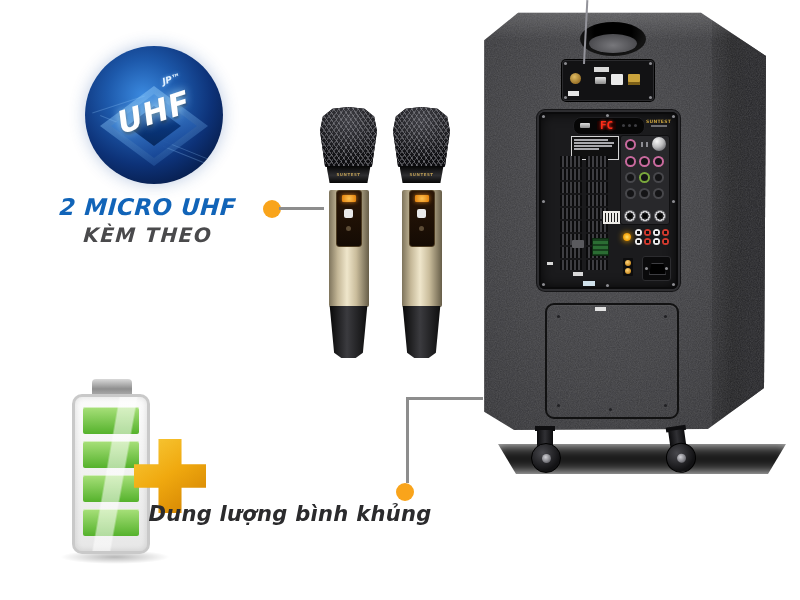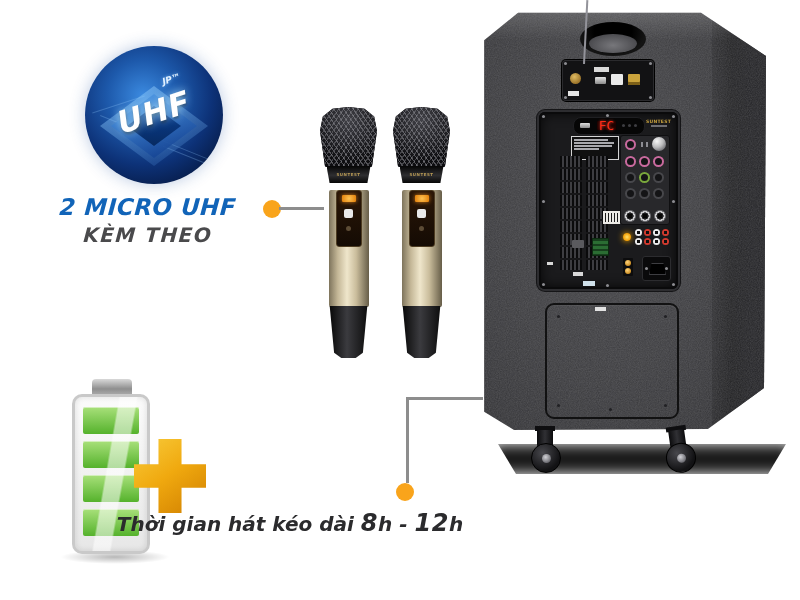--- a/index.html
+++ b/index.html
@@ -92,21 +92,21 @@
 
   .mixer{position:absolute;left:56px;top:100px;width:139px;height:177px;border-radius:6px;
     background:#1b1b1d;
     box-shadow:inset 0 0 0 2px #0a0a0b, inset 0 0 14px #000, 0 0 0 2px #2d2d30, 0 0 0 3px #151517;}
   .screw{position:absolute;width:3px;height:3px;border-radius:50%;background:#8b8b90;}
   .media-bar{position:absolute;left:34px;top:5px;width:70px;height:16px;border-radius:8px;
     background:#060606;border:1px solid #1f1f22;}
   .mb-usb{position:absolute;left:6px;top:5px;width:10px;height:5px;border-radius:1px;
     background:linear-gradient(#dedede,#8c8c8c);}
   .mb-disp{position:absolute;left:23px;top:3px;width:19px;height:9px;border-radius:1px;background:#1c0200;
-    color:#ff2b17;font-family:"DejaVu Sans Mono",monospace;font-weight:normal;font-size:13px;line-height:9px;
+    color:#ff2b17;font-family:"DejaVu Sans Mono",monospace;font-weight:bold;font-size:11px;line-height:9px;
     text-align:center;text-shadow:0 0 3px #ff4530;}
   .mb-btn{position:absolute;top:6px;width:3px;height:3px;border-radius:50%;background:#3d3d41;}
   .brand-plate{position:absolute;left:104px;top:7px;width:31px;text-align:center;}
   .brand-txt{font-size:4.5px;font-weight:bold;color:#c8a23e;letter-spacing:.3px;}
   .brand-bar{width:16px;height:2px;margin:1px auto 0;background:#6e6e72;}
   .spec-label{position:absolute;left:32px;top:24px;width:42px;height:18px;background:#101010;
     border:1px solid #d4d4d4;padding:2px;}
   .spec-line{height:1.5px;margin-bottom:1.5px;background:#a9a9ad;}
   .vents{position:absolute;left:21px;top:44px;width:48px;height:114px;display:flex;gap:4px;}
   .vent-col{width:22px;height:100%;
@@ -392,16 +392,16 @@
       <div class="bat-bar" style="top:10px"></div>
       <div class="bat-bar" style="top:44px"></div>
       <div class="bat-bar" style="top:78px"></div>
       <div class="bat-bar" style="top:112px"></div>
       <div class="bat-gloss"></div>
     </div>
   </div>
   <div class="abs plus"></div>
 
   <div class="abs battery-text">
-    <div class="bt-l3"><span>Thời gian hát kéo dài </span><span class="bt-strong">8</span><span>h - </span><span class="bt-strong">12</span><span>h</span></div>
+    <div class="bt-l1">Dung lượng bình khủng</div>
   </div>
 
 </div>
 
 </body></html>

